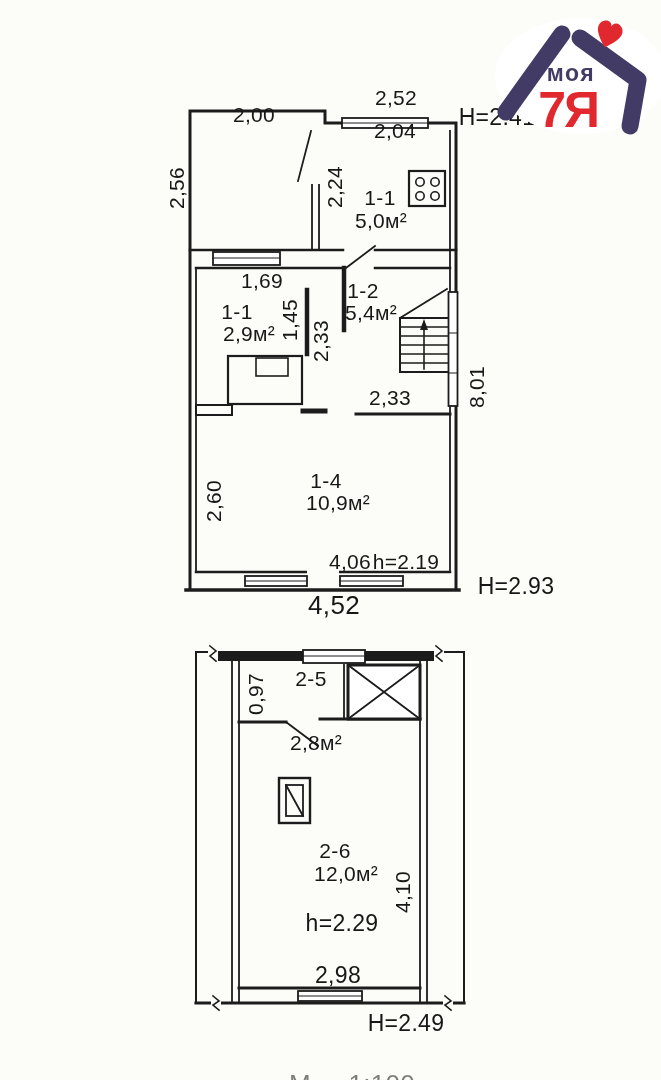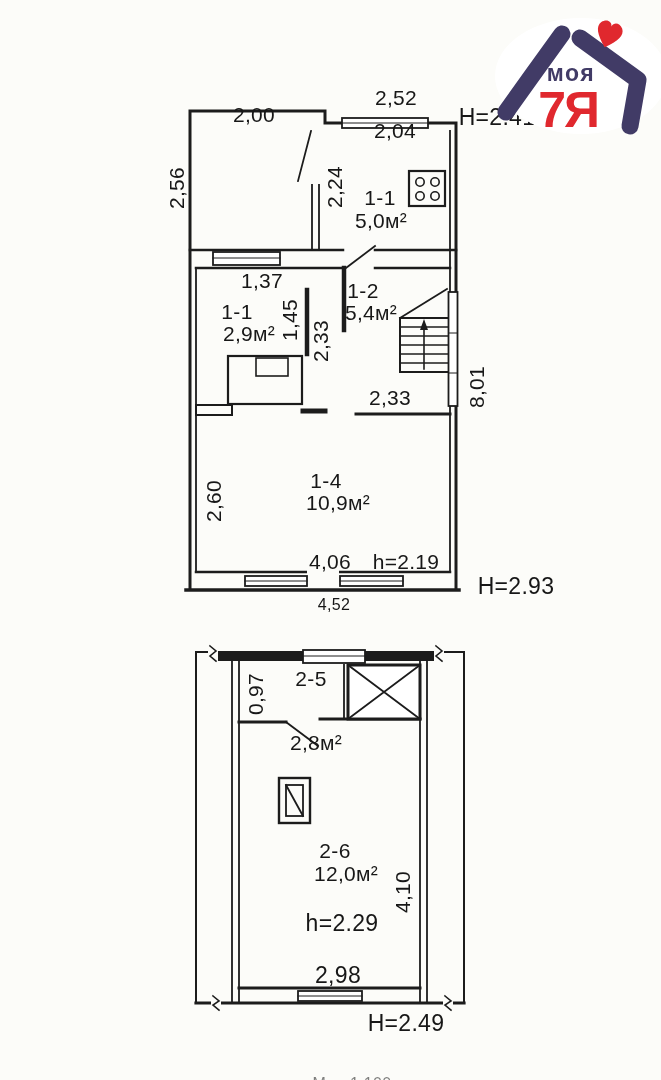--- a/index.html
+++ b/index.html
@@ -3,21 +3,21 @@
 <meta charset="utf-8">
 <style>
   html,body{margin:0;padding:0;background:#e9e9e7}
   .page{position:relative;width:661px;height:1080px;background:#fcfcf9;overflow:hidden;
         font-family:"Liberation Sans",sans-serif;color:#1c1c1c}
   svg.plan{position:absolute;left:0;top:0;z-index:1}
   .lbl{position:absolute;z-index:2;transform:translate(-50%,-50%);
        font-size:21px;letter-spacing:.3px;white-space:pre;color:#171717}
   .lbl.v{transform:translate(-50%,-50%) rotate(-90deg)}
   .lbl.lg{font-size:23px}
-  .lbl.xl{font-size:16px}
+  .lbl.xl{font-size:26px}
   .lbl.faint{opacity:.55}
   .logo{position:absolute;left:486px;top:14px;z-index:5}
 </style>
 </head>
 <body>
 
 <div class="page">
 
   <svg class="plan" width="661" height="1080" viewBox="0 0 661 1080">
 
@@ -131,33 +131,33 @@
   </svg>
 
   <div class="lbl" style="left:254px;top:115px">2,00</div>
   <div class="lbl" style="left:396px;top:98px">2,52</div>
   <div class="lbl" style="left:395px;top:131px">2,04</div>
   <div class="lbl lg" style="left:497px;top:117px">Н=2.41</div>
   <div class="lbl v" style="left:177px;top:188px">2,56</div>
   <div class="lbl v" style="left:335px;top:187px">2,24</div>
   <div class="lbl" style="left:380px;top:198px">1-1</div>
   <div class="lbl" style="left:381px;top:221px">5,0м²</div>
-  <div class="lbl" style="left:262px;top:281px">1,37</div>
+  <div class="lbl" style="left:262px;top:281px">1,69</div>
   <div class="lbl" style="left:237px;top:312px">1-1</div>
   <div class="lbl" style="left:249px;top:334px">2,9м²</div>
   <div class="lbl v" style="left:290px;top:320px">1,45</div>
   <div class="lbl v" style="left:321px;top:341px">2,33</div>
   <div class="lbl" style="left:363px;top:291px">1-2</div>
   <div class="lbl" style="left:371px;top:313px">5,4м²</div>
   <div class="lbl" style="left:390px;top:398px">2,33</div>
   <div class="lbl v" style="left:477px;top:387px">8,01</div>
   <div class="lbl" style="left:326px;top:481px">1-4</div>
   <div class="lbl" style="left:338px;top:503px">10,9м²</div>
   <div class="lbl v" style="left:214px;top:501px">2,60</div>
-  <div class="lbl" style="left:330px;top:562px">4,06</div>
+  <div class="lbl" style="left:350px;top:562px">4,06</div>
   <div class="lbl" style="left:406px;top:562px">h=2.19</div>
   <div class="lbl xl" style="left:334px;top:605px">4,52</div>
   <div class="lbl lg" style="left:516px;top:586px">Н=2.93</div>
 
   <div class="lbl v" style="left:256px;top:694px">0,97</div>
   <div class="lbl" style="left:311px;top:679px">2-5</div>
   <div class="lbl" style="left:316px;top:743px">2,8м²</div>
   <div class="lbl" style="left:335px;top:851px">2-6</div>
   <div class="lbl" style="left:346px;top:874px">12,0м²</div>
   <div class="lbl lg" style="left:342px;top:923px">h=2.29</div>

